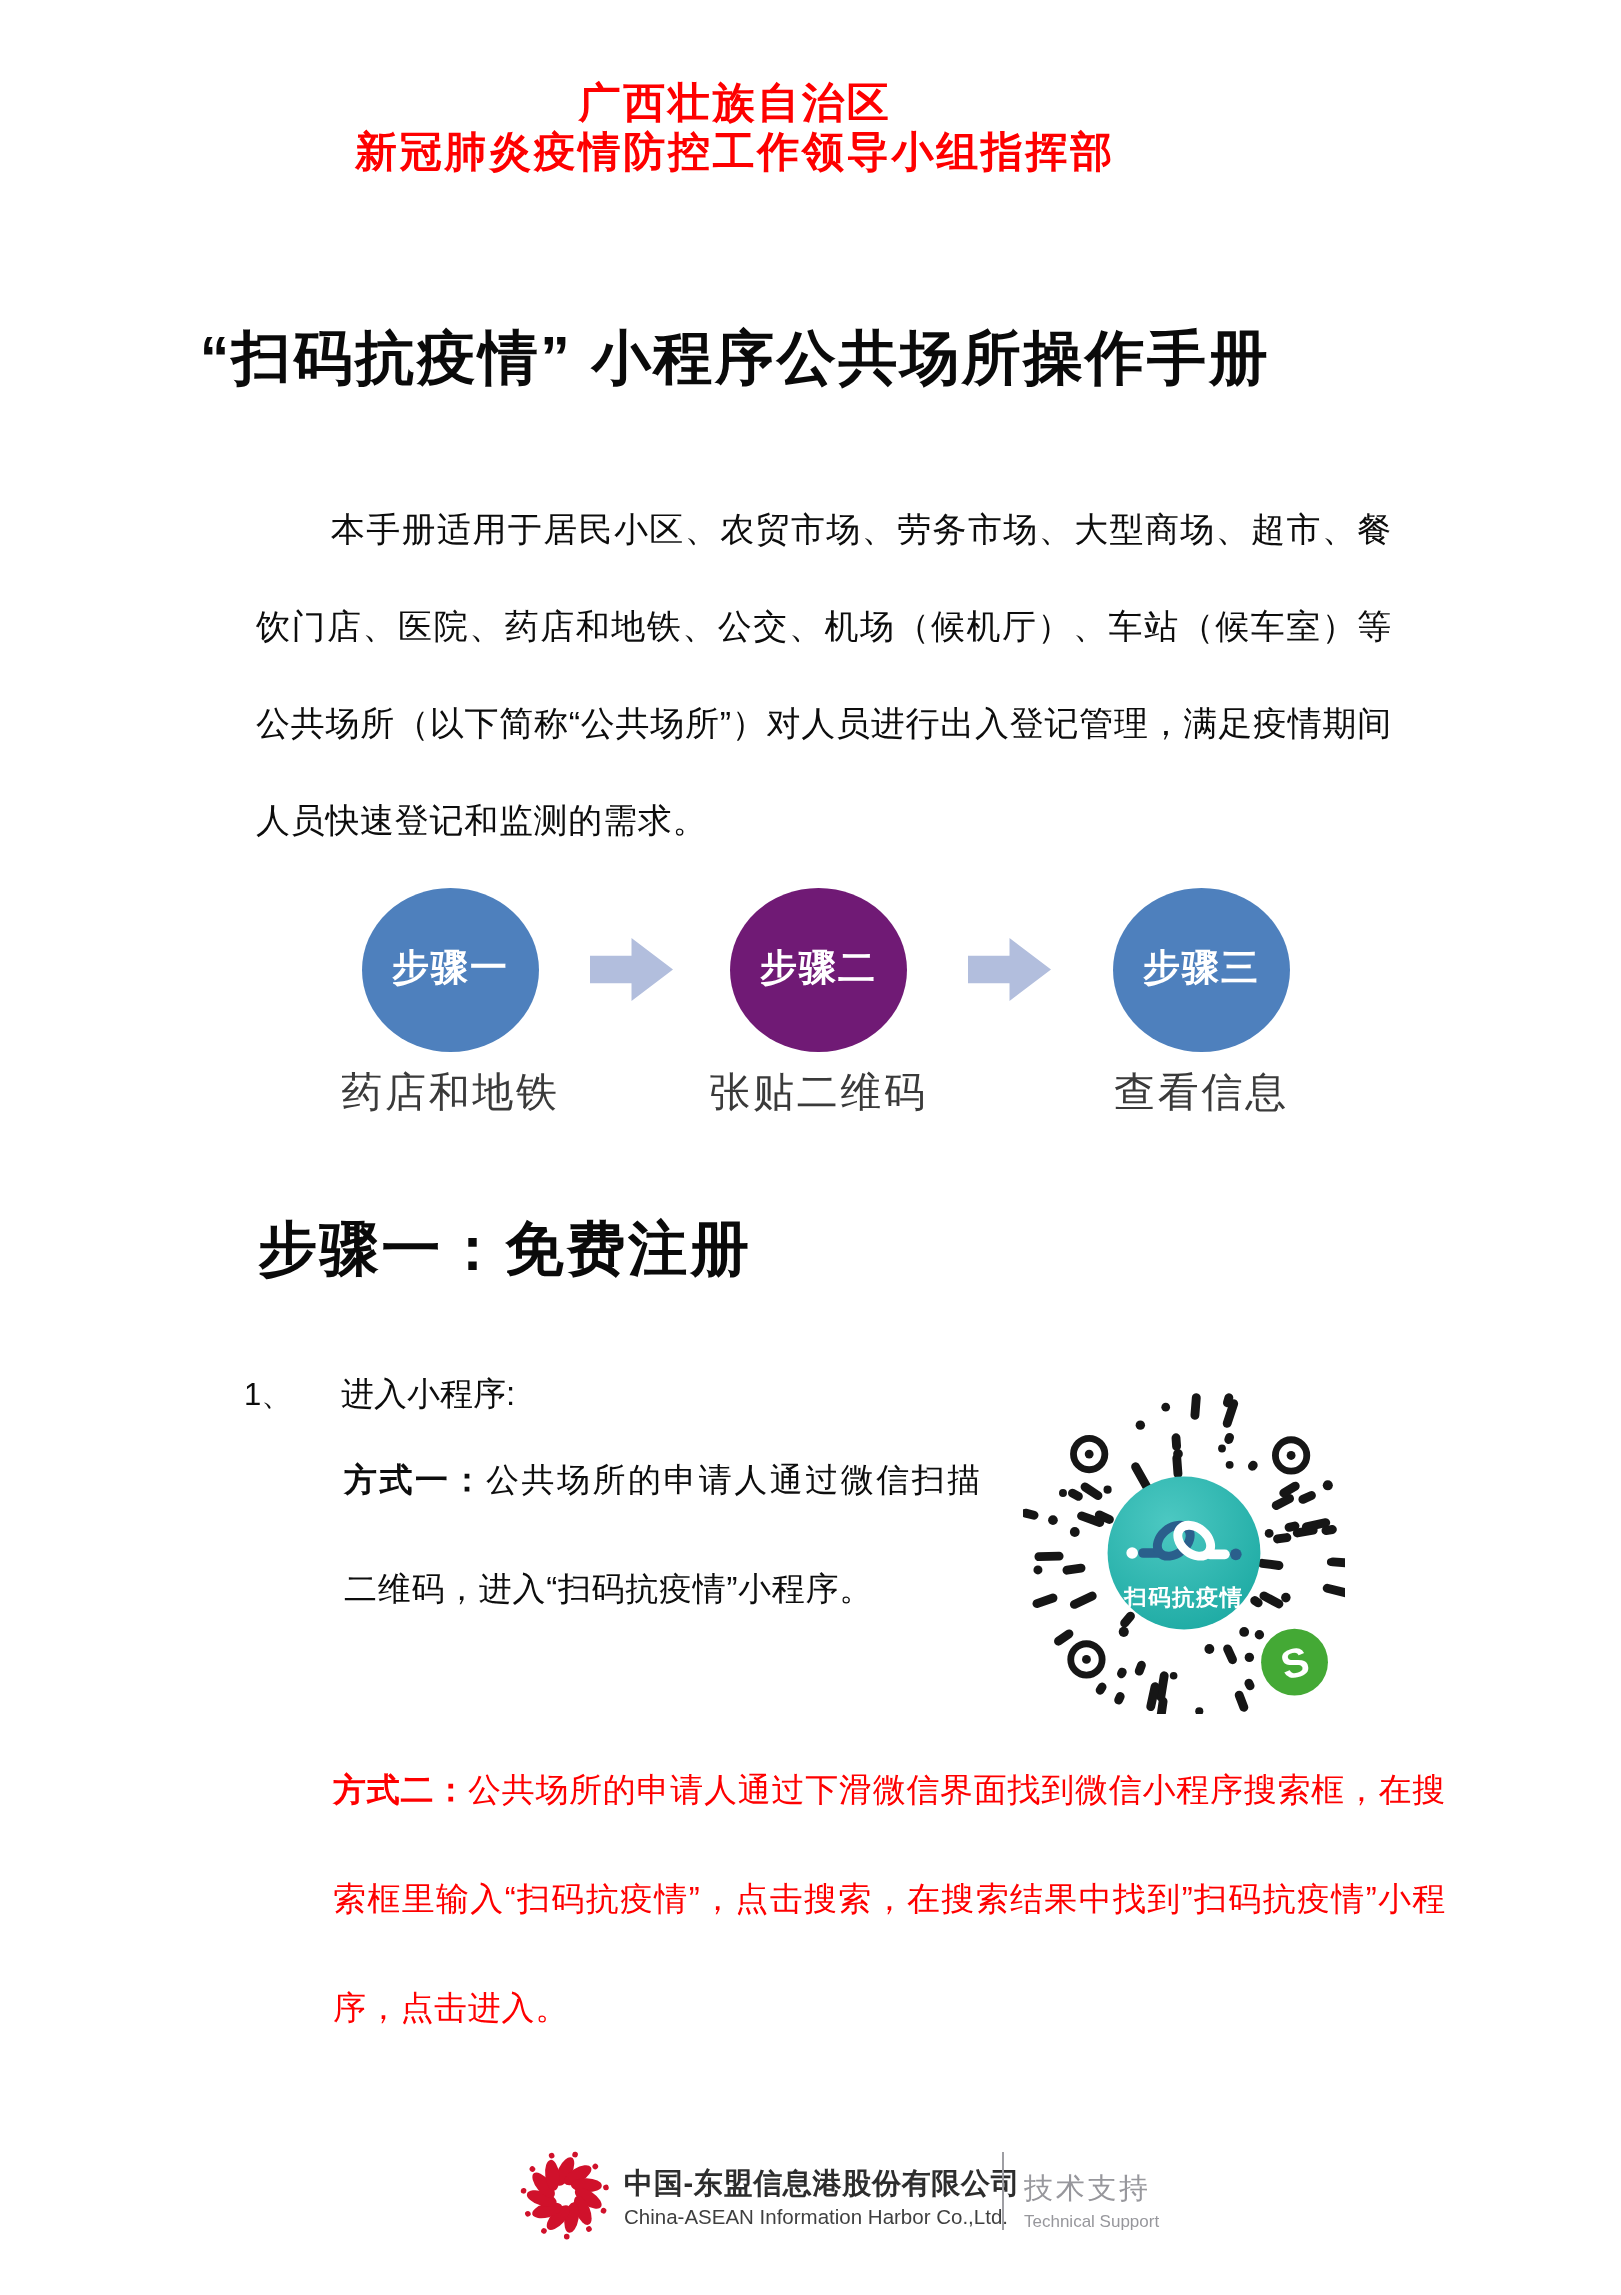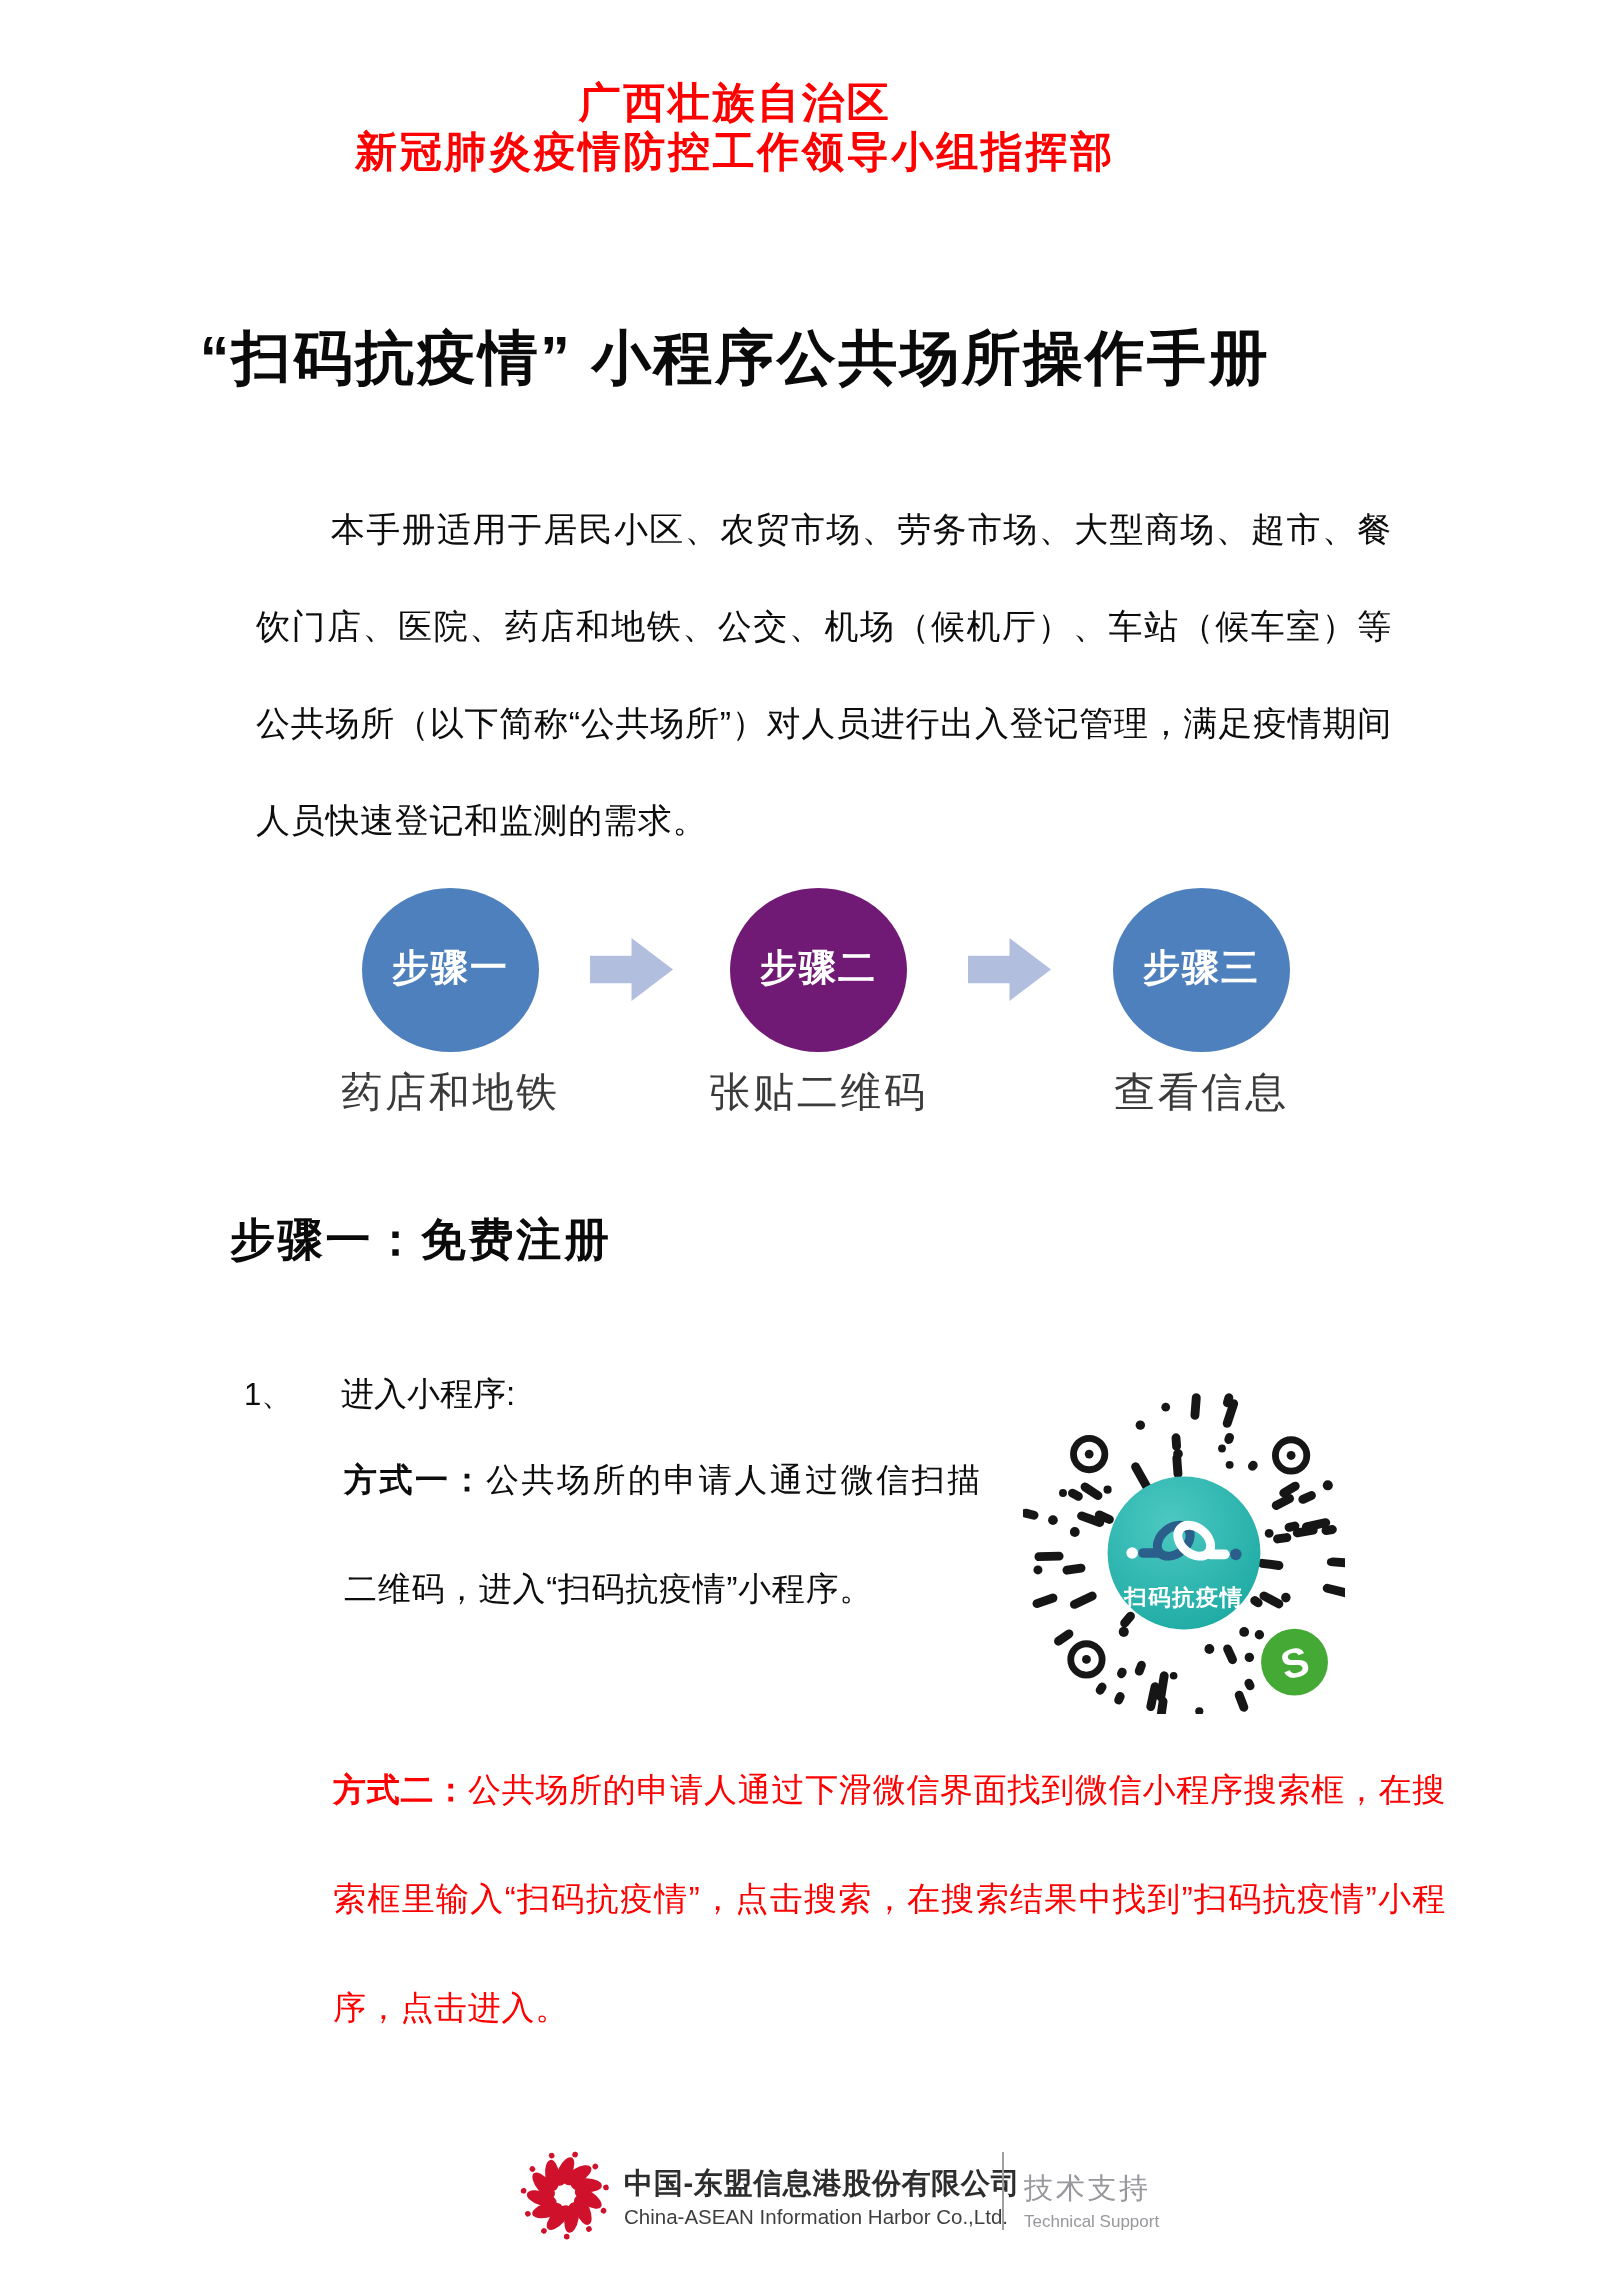--- a/index.html
+++ b/index.html
@@ -61,22 +61,22 @@
   .step-label{
     top:1065px;width:273px;
     text-align:center;
     font-size:41px;letter-spacing:2.7px;
     color:#3a3a3a;
   }
   .lb1{left:314px;} .lb2{left:682px;} .lb3{left:1065px;}
 
   
   .section-heading{
-    top:1210px;left:230px;
-    font-size:45px;font-weight:700;letter-spacing:2.7px;
+    top:1210px;left:258px;
+    font-size:59px;font-weight:700;letter-spacing:2.7px;
     color:#0a0a0a;
   }
   .list-item{
     top:1372px;left:244px;
     display:flex;align-items:baseline;
     font-size:33px;color:#0d0d0d;
   }
   .list-item .num{width:97px;font-size:31px;}
   .method1{
     top:1425px;left:344px;width:637px;

